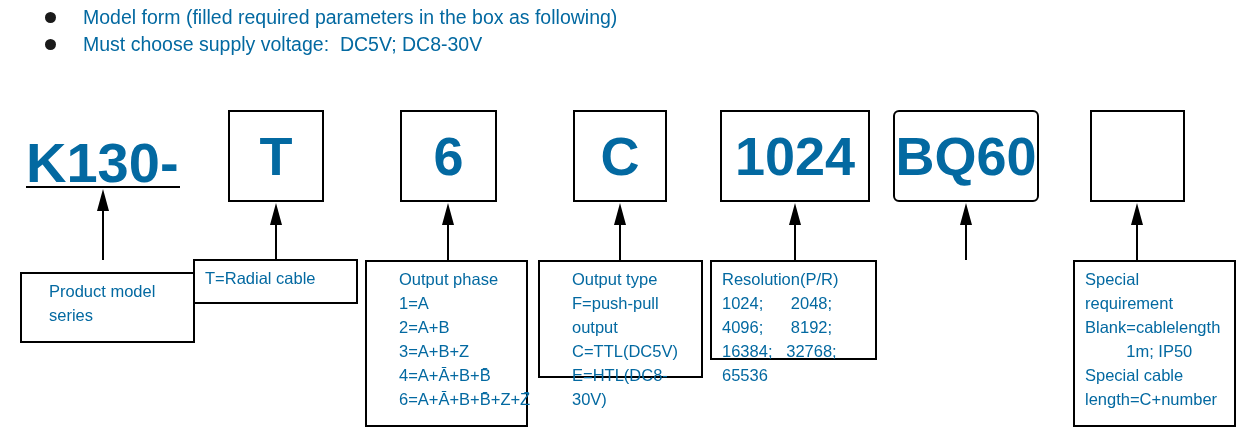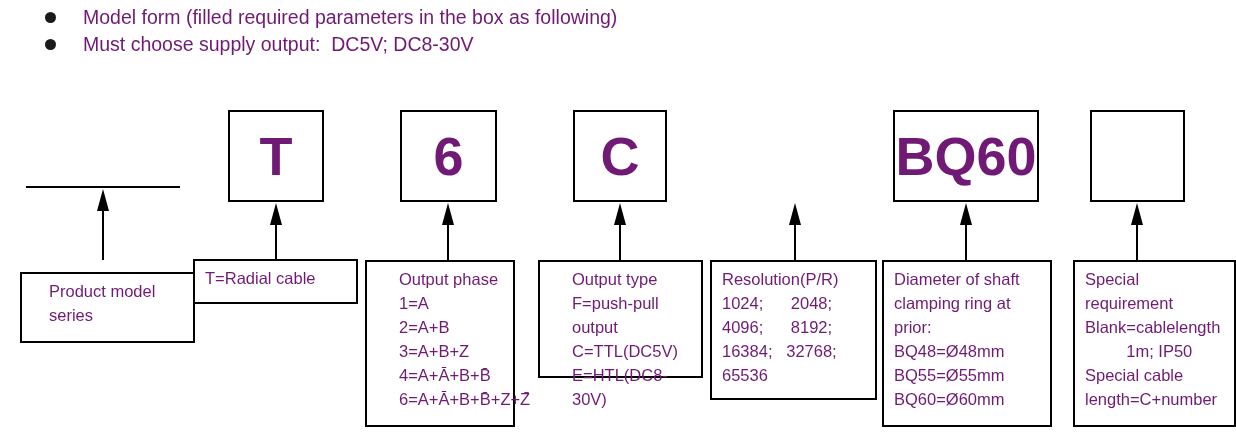--- a/index.html
+++ b/index.html
@@ -1,20 +1,20 @@
 <!DOCTYPE html>
 <html><head>
 <meta charset="utf-8">
 <style>
   html,body{margin:0;padding:0;background:#ffffff;}
   .canvas{
     position:relative;
     width:1236px;height:435px;
     background:#ffffff;
-    color:#701a75;
+    color:#0369a1;
     font-family:"Liberation Sans", sans-serif;
     overflow:hidden;
   }
   *{box-sizing:border-box;}
 
   
   .notes{position:absolute;left:45px;top:4px;}
   .note-row{display:flex;align-items:flex-start;height:27px;}
   .note-dot{
     width:11px;height:11px;border-radius:50%;
@@ -74,30 +74,32 @@
 
 <div class="canvas">
 
   <div class="notes">
     <div class="note-row">
       <span class="note-dot"></span>
       <span class="note-text">Model form (filled required parameters in the box as following)</span>
     </div>
     <div class="note-row">
       <span class="note-dot"></span>
-      <span class="note-text">Must choose supply output:  DC5V; DC8-30V</span>
+      <span class="note-text">Must choose supply voltage:  DC5V; DC8-30V</span>
     </div>
   </div>
 
+  <div class="code-prefix">K130-</div>
   <div class="prefix-underline"></div>
 
   <div class="code-box" style="left:228px;width:96px;">T</div>
   <div class="code-box" style="left:400px;width:97px;">6</div>
   <div class="code-box" style="left:573px;width:94px;">C</div>
-  <div class="code-box" style="left:893px;width:146px;">BQ60</div>
+  <div class="code-box" style="left:720px;width:150px;">1024</div>
+  <div class="code-box" style="left:893px;width:146px;border-radius:6px;">BQ60</div>
   <div class="code-box" style="left:1090px;width:95px;"></div>
 
   <div class="arrow" style="left:96px;top:189px;height:71px;">
       <div class="arrow-head"></div>
       <div class="arrow-stem"></div>
     </div>
   <div class="arrow" style="left:269px;top:203px;height:57px;">
       <div class="arrow-head"></div>
       <div class="arrow-stem"></div>
     </div>
@@ -122,48 +124,40 @@
       <div class="arrow-stem"></div>
     </div>
 
   <div class="desc-box" style="left:20px;top:272px;width:175px;height:71px;padding-left:27px;">
     <div class="desc-text">Product model
 series</div>
   </div>
   <div class="desc-box" style="left:193px;top:259px;width:165px;height:45px;">
     <div class="desc-text">T=Radial cable</div>
   </div>
-  <div class="desc-box" style="left:365px;top:260px;width:150px;height:167px;padding-left:32px;">
+  <div class="desc-box" style="left:365px;top:260px;width:163px;height:167px;padding-left:32px;">
     <div class="desc-text">Output phase
 1=A
 2=A+B
 3=A+B+Z
 4=A+Ā+B+B̄
 6=A+Ā+B+B̄+Z+Z̄</div>
   </div>
   <div class="desc-box" style="left:538px;top:260px;width:165px;height:118px;padding-left:32px;">
     <div class="desc-text">Output type
 F=push-pull output
 C=TTL(DC5V)
 E=HTL(DC8-30V)</div>
   </div>
-  <div class="desc-box" style="left:710px;top:260px;width:167px;height:140px;">
+  <div class="desc-box" style="left:710px;top:260px;width:167px;height:100px;">
     <div class="desc-text">Resolution(P/R)
 1024;      2048;
 4096;      8192;
 16384;   32768;
 65536</div>
-  </div>
-  <div class="desc-box" style="left:882px;top:260px;width:170px;height:167px;">
-    <div class="desc-text">Diameter of shaft
-clamping ring at
-prior:
-BQ48=Ø48mm
-BQ55=Ø55mm
-BQ60=Ø60mm</div>
   </div>
   <div class="desc-box" style="left:1057px;top:260px;width:163px;height:167px;margin-left:16px;">
     <div class="desc-text">Special
 requirement
 Blank=cablelength
          1m; IP50
 Special cable
 length=C+number</div>
   </div>
 

